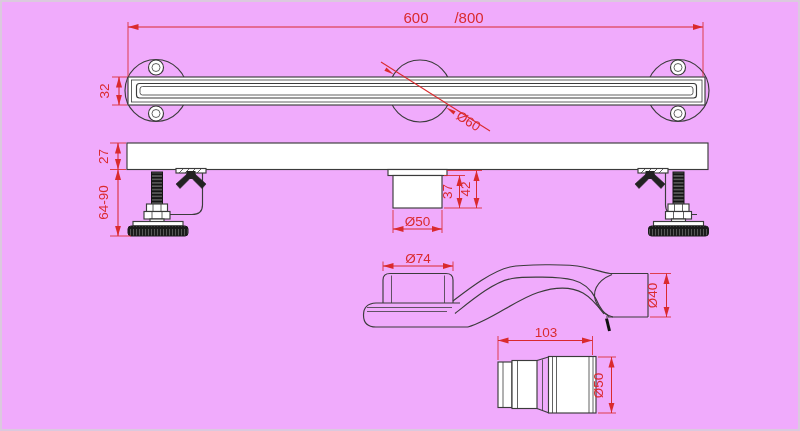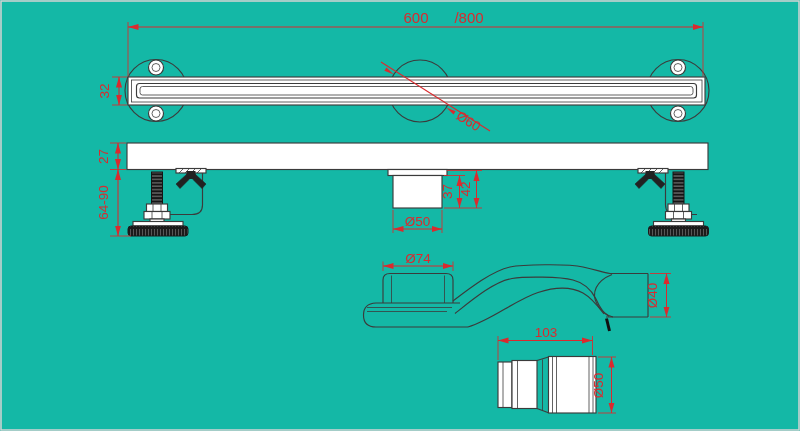--- a/index.html
+++ b/index.html
@@ -1,17 +1,17 @@
 <!DOCTYPE html>
 <html><head>
 <meta charset="utf-8">
 <style>
   html,body{margin:0;padding:0;background:#ffffff;}
   .canvas-wrap{
-    width:800px;height:431px;position:relative;background:#14b8a6;
+    width:800px;height:431px;position:relative;background:#f0abfc;
     font-family:"Liberation Sans", sans-serif;
   }
   svg text{
     font-family:"Liberation Sans", sans-serif;
     fill:#da2a2e;
     font-size:13.5px;
   }
   svg text.big{font-size:15px;}
   .pl   {stroke:#3b3b3b;stroke-width:1.15;fill:none;}
   .plf  {stroke:#3b3b3b;stroke-width:1.15;fill:#ffffff;}

